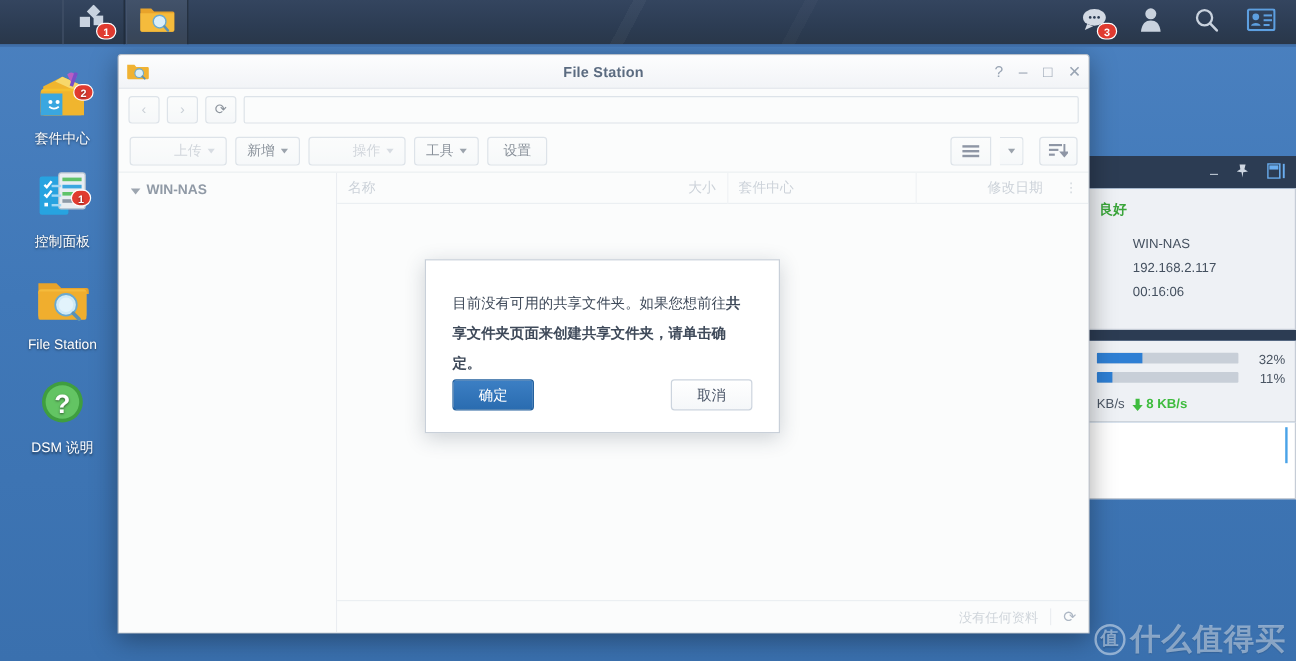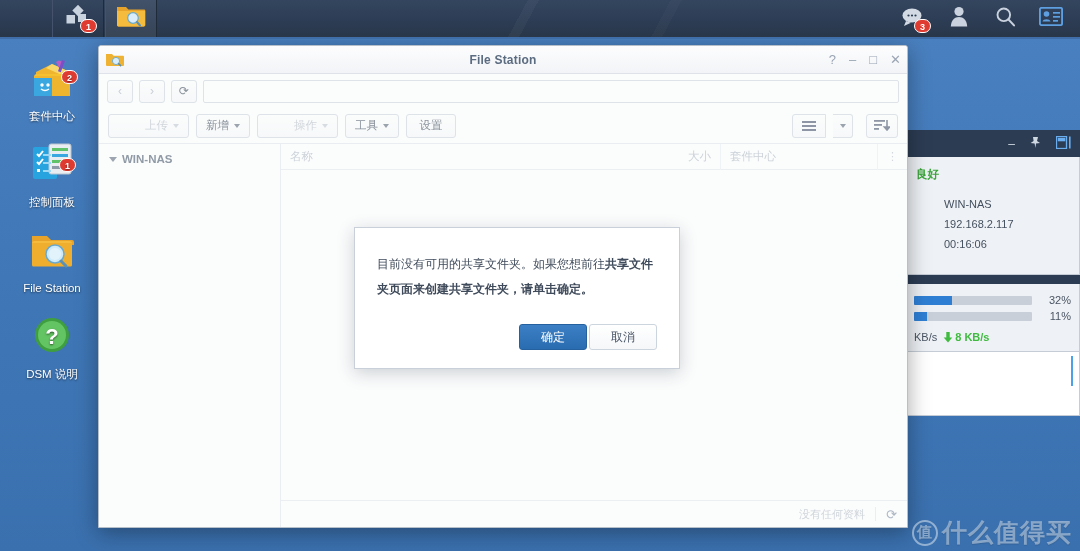--- a/index.html
+++ b/index.html
@@ -178,33 +178,33 @@
     padding-right: 10px; gap: 10px;
     font-size: 11px; color: #b4bcc6;
     flex: 0 0 27px;
   }
   #fs-status .sep { width: 1px; height: 14px; background: #e3e7ed; }
   #fs-status .refresh { color: #7b8aa0; font-size: 13px; cursor: pointer; }
 
   
   #fs-overlay { position: absolute; inset: 28px 0 0 0; background: rgba(245,247,249,0.42); z-index: 5; }
   #dlg {
-    position: absolute; left: 255px; top: 181px;
-    width: 326px;
+    position: absolute; left: 255px; top: 170px;
+    width: 296px;
     background: #fff;
     border: 1px solid #c9d0d9;
     box-shadow: 0 4px 16px rgba(40,55,75,0.22);
     z-index: 10;
     padding: 24px 22px 18px;
   }
   #dlg .msg {
     font-size: 12px; color: #3f4a5a; line-height: 25px;
   }
   #dlg .msg b { font-weight: bold; }
-  #dlg .btns { display: flex; justify-content: flex-end; gap: 2px; margin-top: 22px; }
+  #dlg .btns { display: flex; justify-content: space-between; gap: 20px; }
   .dbtn {
     width: 68px; height: 26px; border-radius: 3px;
     font-size: 12px; display: flex; align-items: center; justify-content: center;
     cursor: pointer;
   }
   .dbtn.primary { background: linear-gradient(180deg,#3c7fc4,#2a6cb0); border: 1px solid #24619e; color: #fff; }
   .dbtn.secondary { background: linear-gradient(180deg,#ffffff,#f5f7f9); border: 1px solid #ccd4de; color: #4a5567; }
 
   
   #widgets {
@@ -217,21 +217,21 @@
     display: flex; align-items: center; justify-content: flex-end;
     gap: 14px; padding-right: 9px;
   }
   #w-head span { color: #cfd7e2; font-size: 12px; cursor: pointer; line-height: 1; }
   .wbody { padding: 10px 0 20px; }
   .w-status { font-size: 11.5px; color: #3f4a5a; padding: 0 10px; }
   .w-green { color: #3aa53a; font-weight: bold; }
   .w-rows { margin-top: 12px; }
   .w-row { font-size: 11px; color: #44505f; padding: 4px 10px 4px 38px; }
   .wsep { height: 9px; background: #2c3c53; }
-  .res-row { display: flex; align-items: center; gap: 7px; padding: 2px 8px; }
+  .res-row { display: flex; align-items: flex-start; gap: 7px; padding: 2px 8px; }
   .bar { flex: 1; height: 9px; background: #c8cfd8; border-radius: 1px; overflow: hidden; }
   .bar > i { display: block; height: 100%; background: #2e7fd4; }
   .pct { font-size: 11px; color: #4a5563; width: 32px; text-align: right; }
   .net-row { display: flex; align-items: center; gap: 6px; padding: 7px 8px 2px; font-size: 11px; }
   .net-up { color: #4a5563; }
   .net-down { color: #3fbc3f; font-weight: bold; display: flex; align-items: center; gap: 2px; }
   .wbottom { background: #fff; height: 64px; border: 1px solid #c5ccd6; border-top: none; position: relative; }
   .wbottom .mark { position: absolute; right: 6px; top: 4px; width: 2px; height: 30px; background: #4aa3e8; }
 
   
@@ -395,20 +395,21 @@
         <i class="tri"></i>
         <span>WIN-NAS</span>
       </div>
     </div>
 
     <div id="fs-main">
       <div id="fs-cols">
         <div class="col c-name">名称</div>
         <div class="col c-size">大小</div>
         <div class="col c-type">套件中心</div>
+        <div class="col c-date">修改日期</div>
         <div class="col c-menu">⋮</div>
       </div>
       <div id="fs-list"></div>
       <div id="fs-status">
         <span>没有任何资料</span>
         <span class="sep"></span>
         <span class="refresh">⟳</span>
       </div>
     </div>
   </div>

